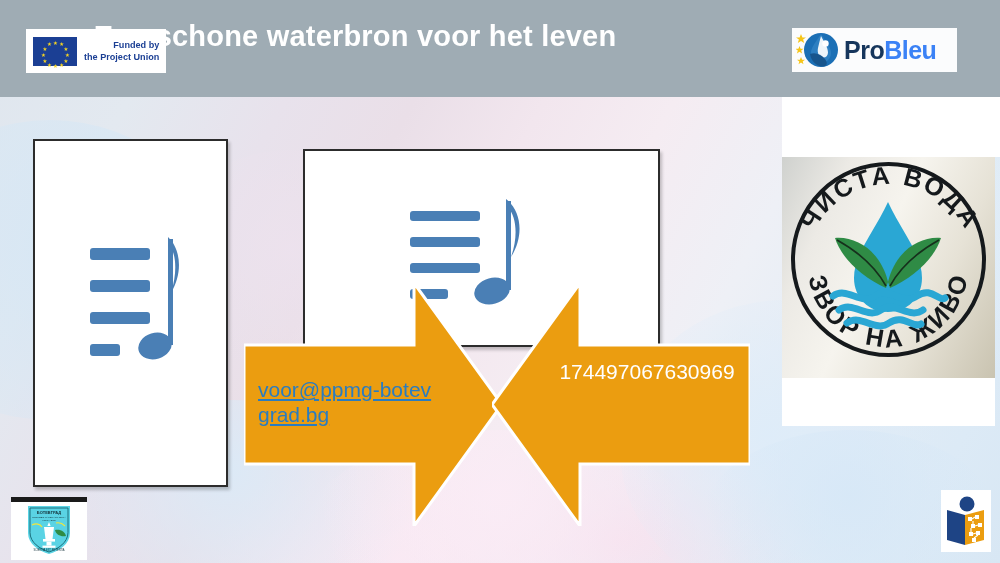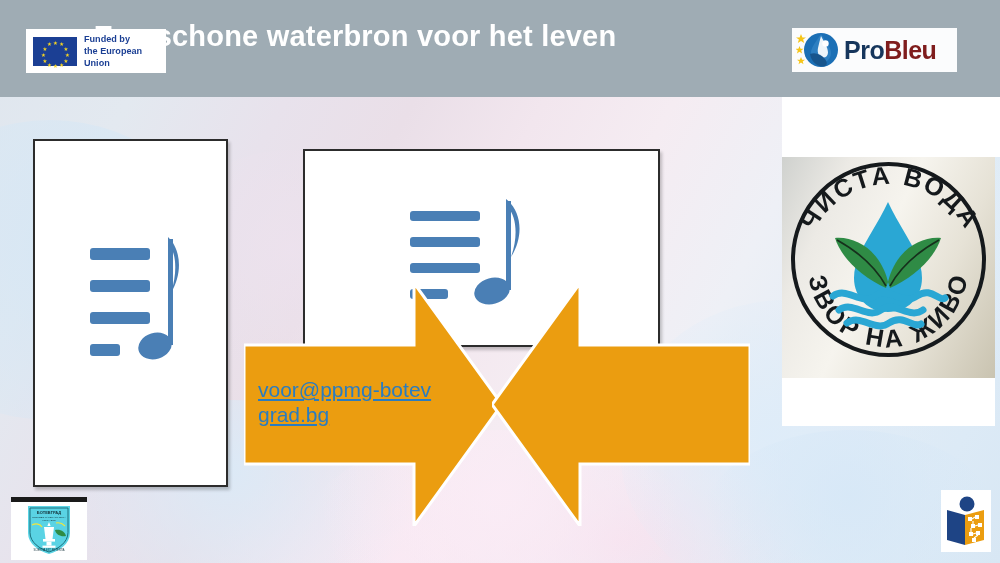--- a/index.html
+++ b/index.html
@@ -62,20 +62,21 @@
     letter-spacing: .2px;
   }
 
   
   #eu-logo {
     position: absolute; left: 26px; top: 29px;
     width: 140px; height: 44px;
     background: #ffffff;
     display: flex; align-items: center;
     padding-left: 7px;
+    text-align: right;
   }
   #eu-flag {
     position: relative;
     width: 44px; height: 29px;
     background: #1b3f94;
     flex: none;
   }
   #eu-flag .star {
     position: absolute; color: #f6d521; font-size: 5.4px; line-height: 1;
   }
@@ -91,21 +92,21 @@
     width: 165px; height: 44px;
     background: #fbfcfd;
     display: flex; align-items: center;
     padding-left: 4px;
   }
   #pb-mark { position: relative; width: 44px; height: 40px; flex: none; }
   #pb-word {
     margin-left: 4px; font-size: 25px; font-weight: bold; letter-spacing: -.5px;
   }
   #pb-word .pro { color: #16365c; }
-  #pb-word .bleu { color: #7f1d1d; }
+  #pb-word .bleu { color: #3b82f6; }
 
   
   .ph {
     position: absolute; background: #ffffff;
     border: 2px solid #2c2c2c;
     box-shadow: 2px 3px 3px rgba(0,0,0,.22);
   }
   #ph-left  { left: 33px;  top: 139px; width: 195px; height: 348px; }
   #ph-mid   { left: 303px; top: 149px; width: 357px; height: 198px; }
 
@@ -204,21 +205,21 @@
       <span class="star" style="left:26.2px;top:26.0px">★</span>
       <span class="star" style="left:20.0px;top:27.5px">★</span>
       <span class="star" style="left:13.9px;top:26.0px">★</span>
       <span class="star" style="left:9.6px;top:22.2px">★</span>
       <span class="star" style="left:8.1px;top:16.3px">★</span>
       <span class="star" style="left:9.6px;top:10.3px">★</span>
       <span class="star" style="left:13.9px;top:5.7px">★</span>
     </div>
     <div id="eu-text">
       <div>Funded by</div>
-      <div>the European Union</div>
+      <div>the Project Union</div>
     </div>
   </div>
 
   <div id="probleu">
     <div id="pb-mark">
       <svg width="44" height="40" viewBox="0 0 44 40">
         <g fill="#f6c518">
           <polygon points="5,4 6.4,7.4 10,7.4 7.1,9.6 8.2,13 5,10.9 1.8,13 2.9,9.6 0,7.4 3.6,7.4"></polygon>
           <polygon points="2.5,16 3.6,18.8 6.6,18.8 4.2,20.6 5.1,23.4 2.5,21.7 -0.1,23.4 0.8,20.6 -1.6,18.8 1.4,18.8" transform="translate(1,0)"></polygon>
           <polygon points="5,27 6.1,29.7 9,29.7 6.7,31.5 7.5,34.2 5,32.5 2.5,34.2 3.3,31.5 1,29.7 3.9,29.7"></polygon>
@@ -299,20 +300,21 @@
     </svg>
   </div>
   <div class="arrow-wrap" id="arrow-right">
     <svg width="258" height="243" viewBox="0 0 258 243">
       <polygon points="258,62 88,62 88,0 0,121.5 88,243 88,181 258,181" fill="#eb9d10" stroke="#ffffff" stroke-width="3"></polygon>
     </svg>
   </div>
 
   <div class="arrow-label" id="label-left">voor@ppmg-botevgrad.bg</div>
   <div class="arrow-label" id="label-right">
+    <div>174497067630969</div>
   </div>
 
   <div id="crest">
     <div class="topbar"></div>
     <svg width="76" height="63" viewBox="0 0 76 63" style="position:absolute;left:0;top:0">
       <path d="M17 9 L59 9 L59 36 C59 47 48 54 38 57 C28 54 17 47 17 36 Z" fill="#5ad3e4"></path>
       <path d="M19 11 L57 11 L57 35.5 C57 45.5 47 52 38 55 C29 52 19 45.5 19 35.5 Z" fill="none" stroke="#1a6f7d" stroke-width="1"></path>
       <text x="38" y="16.5" text-anchor="middle" font-family="Liberation Sans, sans-serif" font-size="4" font-weight="bold" fill="#14323b">БОТЕВГРАД</text>
       <text x="38" y="21" text-anchor="middle" font-family="Liberation Sans, sans-serif" font-size="2.4" fill="#14323b">ПРИРОДО-МАТЕМАТИЧЕСКА</text>
       <text x="38" y="24" text-anchor="middle" font-family="Liberation Sans, sans-serif" font-size="2.4" fill="#14323b">ГИМНАЗИЯ</text>

